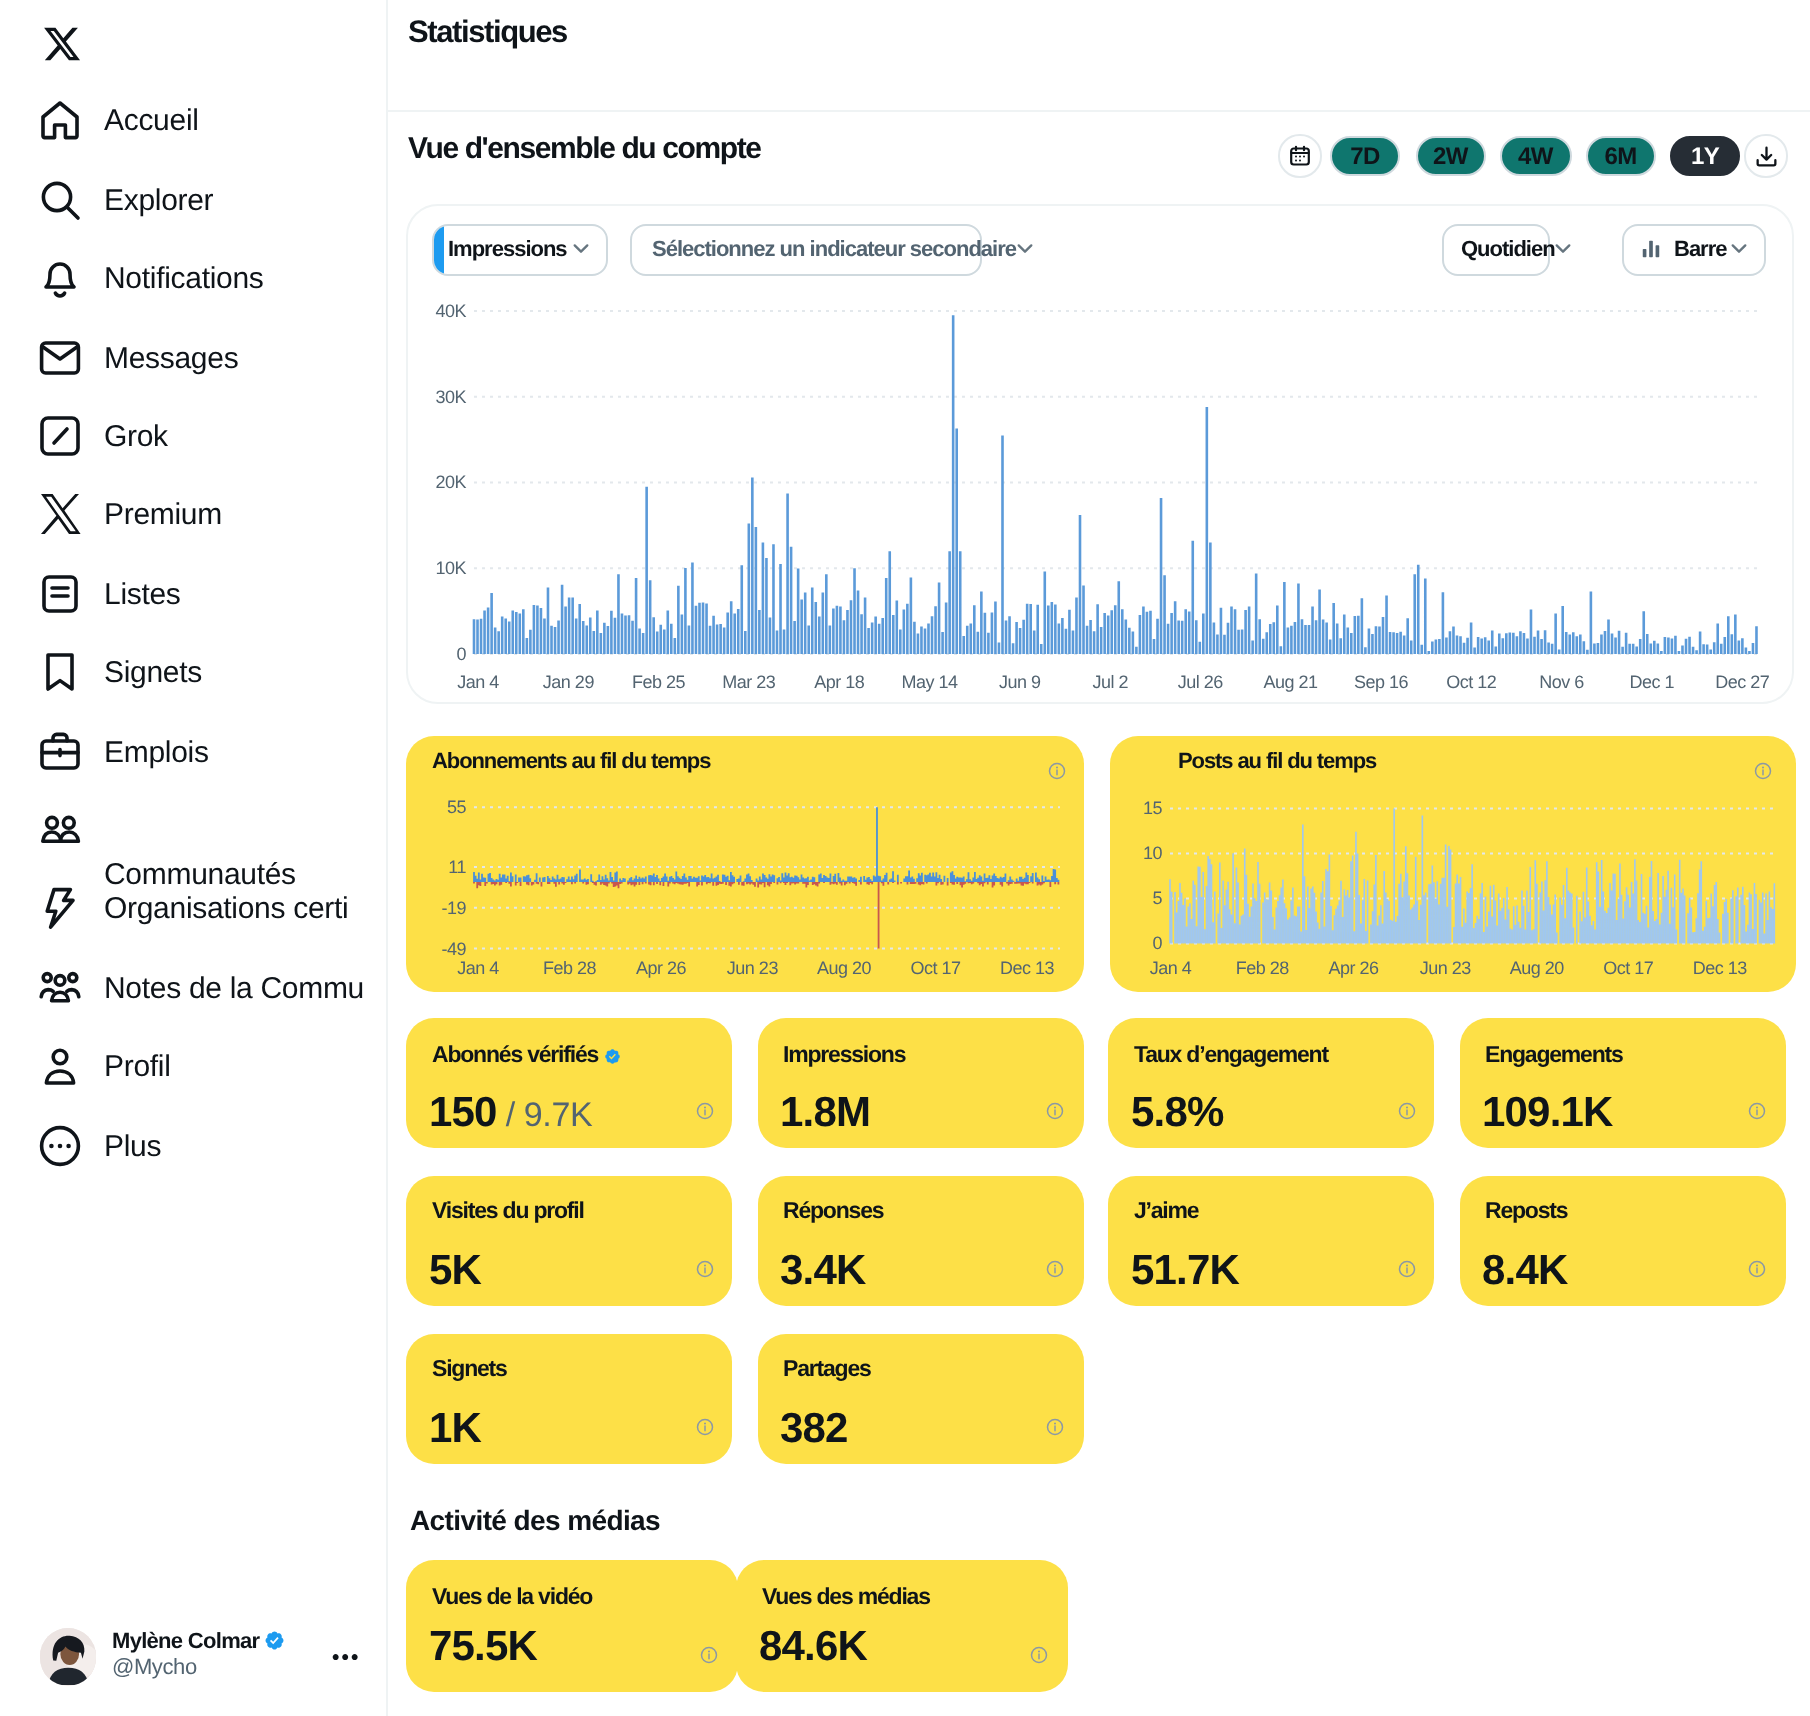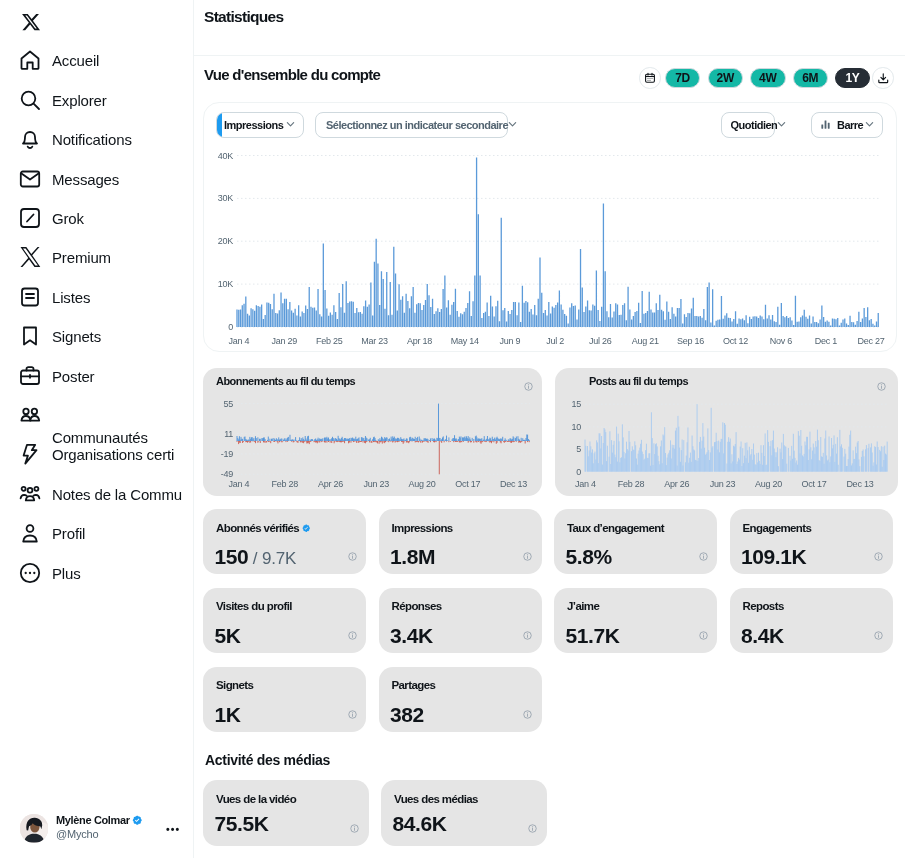--- a/index.html
+++ b/index.html
@@ -2,23 +2,23 @@
 <html><head><meta charset="utf-8">
 <style>
 *{margin:0;padding:0;box-sizing:border-box}
 html,body{width:905px;height:858px;background:#fff;font-family:"Liberation Sans",sans-serif;color:#0f1419;overflow:hidden}
 .abs{position:absolute}
 #page{position:relative;width:905px;height:858px}
 .navtxt{font-size:15px;letter-spacing:-0.15px;line-height:19px;color:#0f1419}
 .ax{font-size:9px;letter-spacing:-0.25px;fill:#536471;font-family:"Liberation Sans",sans-serif}
 .hline{position:absolute;background:#eff3f4}
 .tab{position:absolute;line-height:11px;font-size:11.5px;letter-spacing:-0.3px;color:#536471;font-weight:400;transform:translateX(-50%)}
-.pill{position:absolute;top:68px;height:19.5px;border:1px solid #cfd9de;border-radius:10px;background:#14b8a6;font-size:12px;letter-spacing:-0.3px;font-weight:700;text-align:center;line-height:18.5px;color:#0f1419}
+.pill{position:absolute;top:68px;height:19.5px;border:1px solid #cfd9de;border-radius:10px;background:#0f766e;font-size:12px;letter-spacing:-0.3px;font-weight:700;text-align:center;line-height:18.5px;color:#0f1419}
 .dd{position:absolute;top:111.5px;height:26px;border:1px solid #cfd9de;border-radius:8px;background:#fff;font-size:11px;letter-spacing:-0.5px;font-weight:700;display:flex;align-items:center;white-space:nowrap}
-.card{background:#e5e5e5;border-radius:14px}
+.card{background:#fde047;border-radius:14px}
 .clabel{position:absolute;left:13px;top:13.6px;line-height:11.5px;font-size:11.5px;letter-spacing:-0.6px;font-weight:700;color:#0f1419;display:flex;align-items:center;white-space:nowrap}
 .cval{position:absolute;left:11.5px;top:37px;line-height:21px;font-size:21px;font-weight:700;letter-spacing:-0.4px}
 .sub{font-size:17px;font-weight:400;color:#536471;letter-spacing:-0.2px}
 .cinfo{position:absolute;right:9.5px;bottom:9px}
 .ctitle{position:absolute;font-size:11px;letter-spacing:-0.55px;line-height:11px;font-weight:700;color:#0f1419}
 </style></head>
 <body>
 <div id="page">
 
 <div class="abs" style="left:20.5px;top:11.5px"><svg width="20" height="20" viewBox="0 0 24 24" fill="#0f1419">
@@ -58,21 +58,21 @@
       </svg></div>
     <div class="abs navtxt" style="left:52px;top:287.7px">Listes</div>
     <div class="abs" style="left:18px;top:324.1px"><svg width="24" height="24" viewBox="0 0 24 24" fill="none" stroke="#0f1419" stroke-width="1.8" stroke-linejoin="round" stroke-linecap="round">
         <path d="M6 3.5h12v17l-6-4.2-6 4.2z"></path>
       </svg></div>
     <div class="abs navtxt" style="left:52px;top:327.1px">Signets</div>
     <div class="abs" style="left:18px;top:363.5px"><svg width="24" height="24" viewBox="0 0 24 24" fill="none" stroke="#0f1419" stroke-width="1.8" stroke-linejoin="round" stroke-linecap="round">
         <rect x="3" y="6.5" width="18" height="13.5" rx="2"></rect>
         <path d="M8.5 6.5V5a1.8 1.8 0 0 1 1.8-1.8h3.4A1.8 1.8 0 0 1 15.5 5v1.5M3 12.3h18M12 10.8v3"></path>
       </svg></div>
-    <div class="abs navtxt" style="left:52px;top:366.5px">Poster</div>
+    <div class="abs navtxt" style="left:52px;top:366.5px">Emplois</div>
     <div class="abs" style="left:18px;top:402.9px"><svg width="24" height="24" viewBox="0 0 24 24" fill="none" stroke="#0f1419" stroke-width="1.8" stroke-linejoin="round" stroke-linecap="round">
         <circle cx="8" cy="8.4" r="2.7"></circle>
         <circle cx="16.4" cy="8.4" r="2.7"></circle>
         <path d="M3.4 17.6c.4-2.9 2.1-4.6 4.5-4.6 2.4 0 4.2 1.7 4.6 4.6z"></path>
         <path d="M12.1 17.6c.4-2.9 2.1-4.6 4.5-4.6 2.4 0 4.2 1.7 4.6 4.6z"></path>
       </svg></div>
     <div class="abs navtxt" style="left:52px;top:428px">Communautés</div>
     <div class="abs" style="left:18px;top:442.3px"><svg width="24" height="24" viewBox="0 0 24 24" fill="none" stroke="#0f1419" stroke-width="1.8" stroke-linejoin="round" stroke-linecap="round">
         <path d="M9 2.8h8.2l-3.4 5.4h4.7L7.3 21.6l2.6-8H5.6z"></path>
       </svg></div>
@@ -144,21 +144,21 @@
     </div>
 
 <div class="abs" style="left:203px;top:102px;width:694px;height:250px;border:1px solid #eff3f4;border-radius:16px"></div>
 <div class="dd" style="left:216px;width:88px;padding-left:7px;overflow:hidden">
   <div class="abs" style="left:0;top:0;width:4.5px;height:26px;border-radius:8px 0 0 8px;background:#1d9bf0"></div>
   Impressions<span style="margin-left:auto;margin-right:8px;display:inline-flex">
         <svg width="9" height="9" viewBox="0 0 10 10" fill="none" stroke="#66757f" stroke-width="1.3" stroke-linecap="round" stroke-linejoin="round">
           <path d="M1.5 3 5 6.5 8.5 3"></path>
         </svg>
       </span></div>
-<div class="dd" style="left:315px;width:193px;padding-left:10px;color:#536471">Sélectionnez un indicateur secondaire<span style="margin-left:auto;margin-right:9px;display:inline-flex">
+<div class="dd" style="left:315px;width:176px;padding-left:10px;color:#536471">Sélectionnez un indicateur secondaire<span style="margin-left:auto;margin-right:9px;display:inline-flex">
         <svg width="9" height="9" viewBox="0 0 10 10" fill="none" stroke="#66757f" stroke-width="1.3" stroke-linecap="round" stroke-linejoin="round">
           <path d="M1.5 3 5 6.5 8.5 3"></path>
         </svg>
       </span></div>
 <div class="dd" style="left:721px;width:54px;padding-left:8.5px">Quotidien<span style="margin-left:auto;margin-right:9px;display:inline-flex">
         <svg width="9" height="9" viewBox="0 0 10 10" fill="none" stroke="#66757f" stroke-width="1.3" stroke-linecap="round" stroke-linejoin="round">
           <path d="M1.5 3 5 6.5 8.5 3"></path>
         </svg>
       </span></div>
 <div class="dd" style="left:810.5px;width:72px;padding-left:8.5px"><span style="margin-right:6px;display:inline-flex">
@@ -349,21 +349,21 @@
 <div class="abs" style="left:205px;top:753px;line-height:14px;font-size:14px;letter-spacing:-0.3px;font-weight:700">Activité des médias</div>
 <div class="abs card" style="left:203px;top:780px;width:165.7px;height:66px">
       <div class="clabel">Vues de la vidéo </div>
       <div class="cval" style="x:0;top:33px">75.5K</div>
       <div class="cinfo"><svg width="9" height="9" viewBox="0 0 24 24" fill="none" stroke="#8b98a5" stroke-width="2">
           <circle cx="12" cy="12" r="10"></circle>
           <path d="M12 10.8V17" stroke-linecap="round"></path>
           <circle cx="12" cy="7.3" r="0.6" fill="#8b98a5" stroke-width="1.4"></circle>
         </svg></div>
     </div>
-    <div class="abs card" style="left:381px;top:780px;width:165.7px;height:66px">
+    <div class="abs card" style="left:368px;top:780px;width:165.7px;height:66px">
       <div class="clabel">Vues des médias </div>
       <div class="cval" style="x:0;top:33px">84.6K</div>
       <div class="cinfo"><svg width="9" height="9" viewBox="0 0 24 24" fill="none" stroke="#8b98a5" stroke-width="2">
           <circle cx="12" cy="12" r="10"></circle>
           <path d="M12 10.8V17" stroke-linecap="round"></path>
           <circle cx="12" cy="7.3" r="0.6" fill="#8b98a5" stroke-width="1.4"></circle>
         </svg></div>
     </div>
 
 </div>

